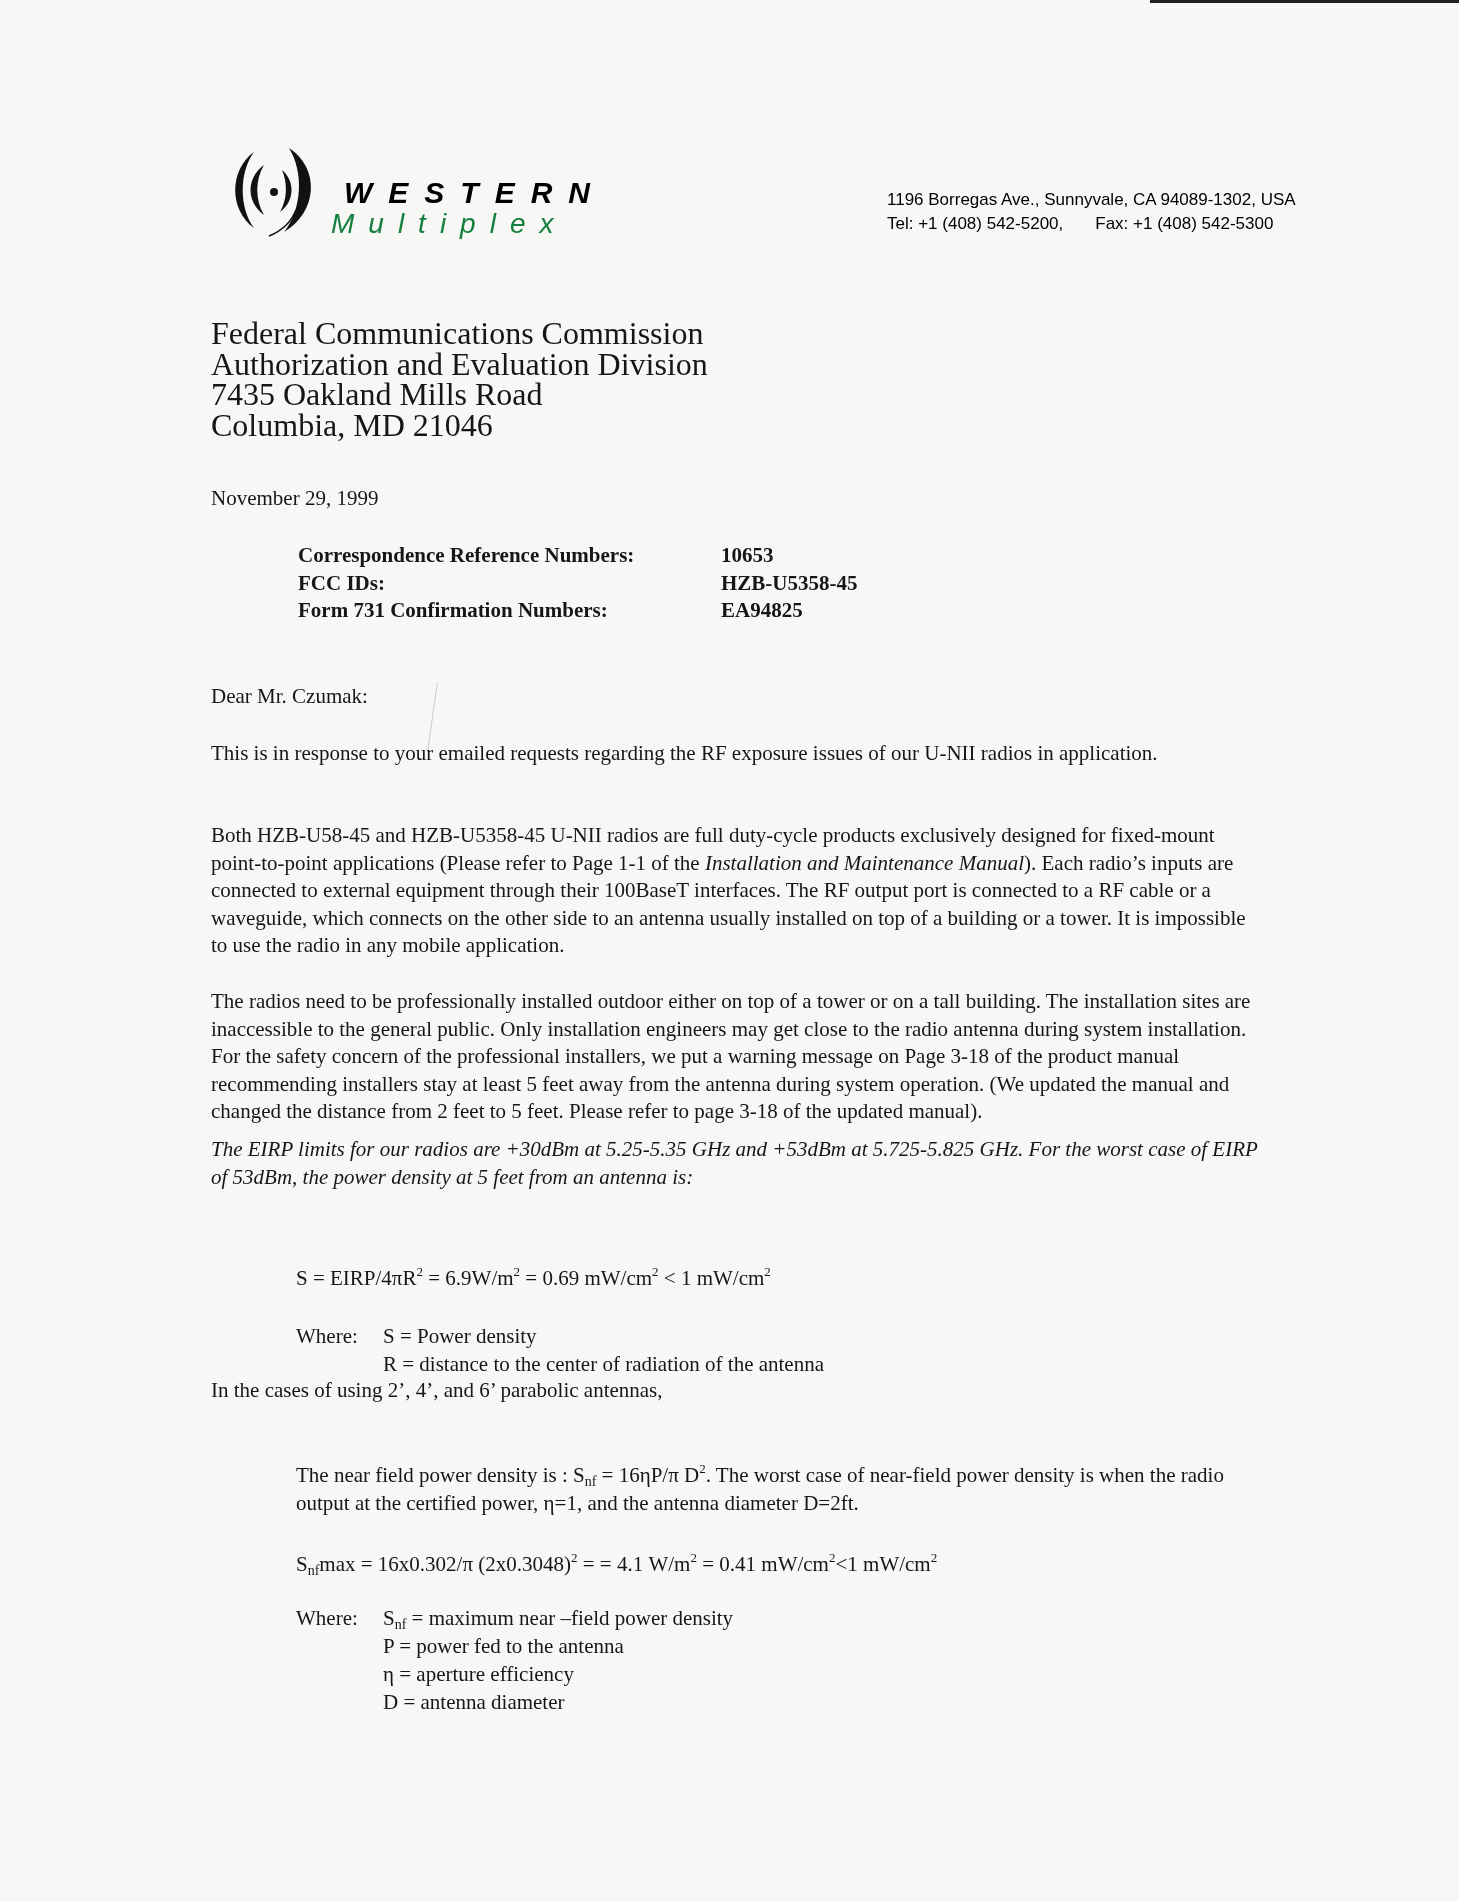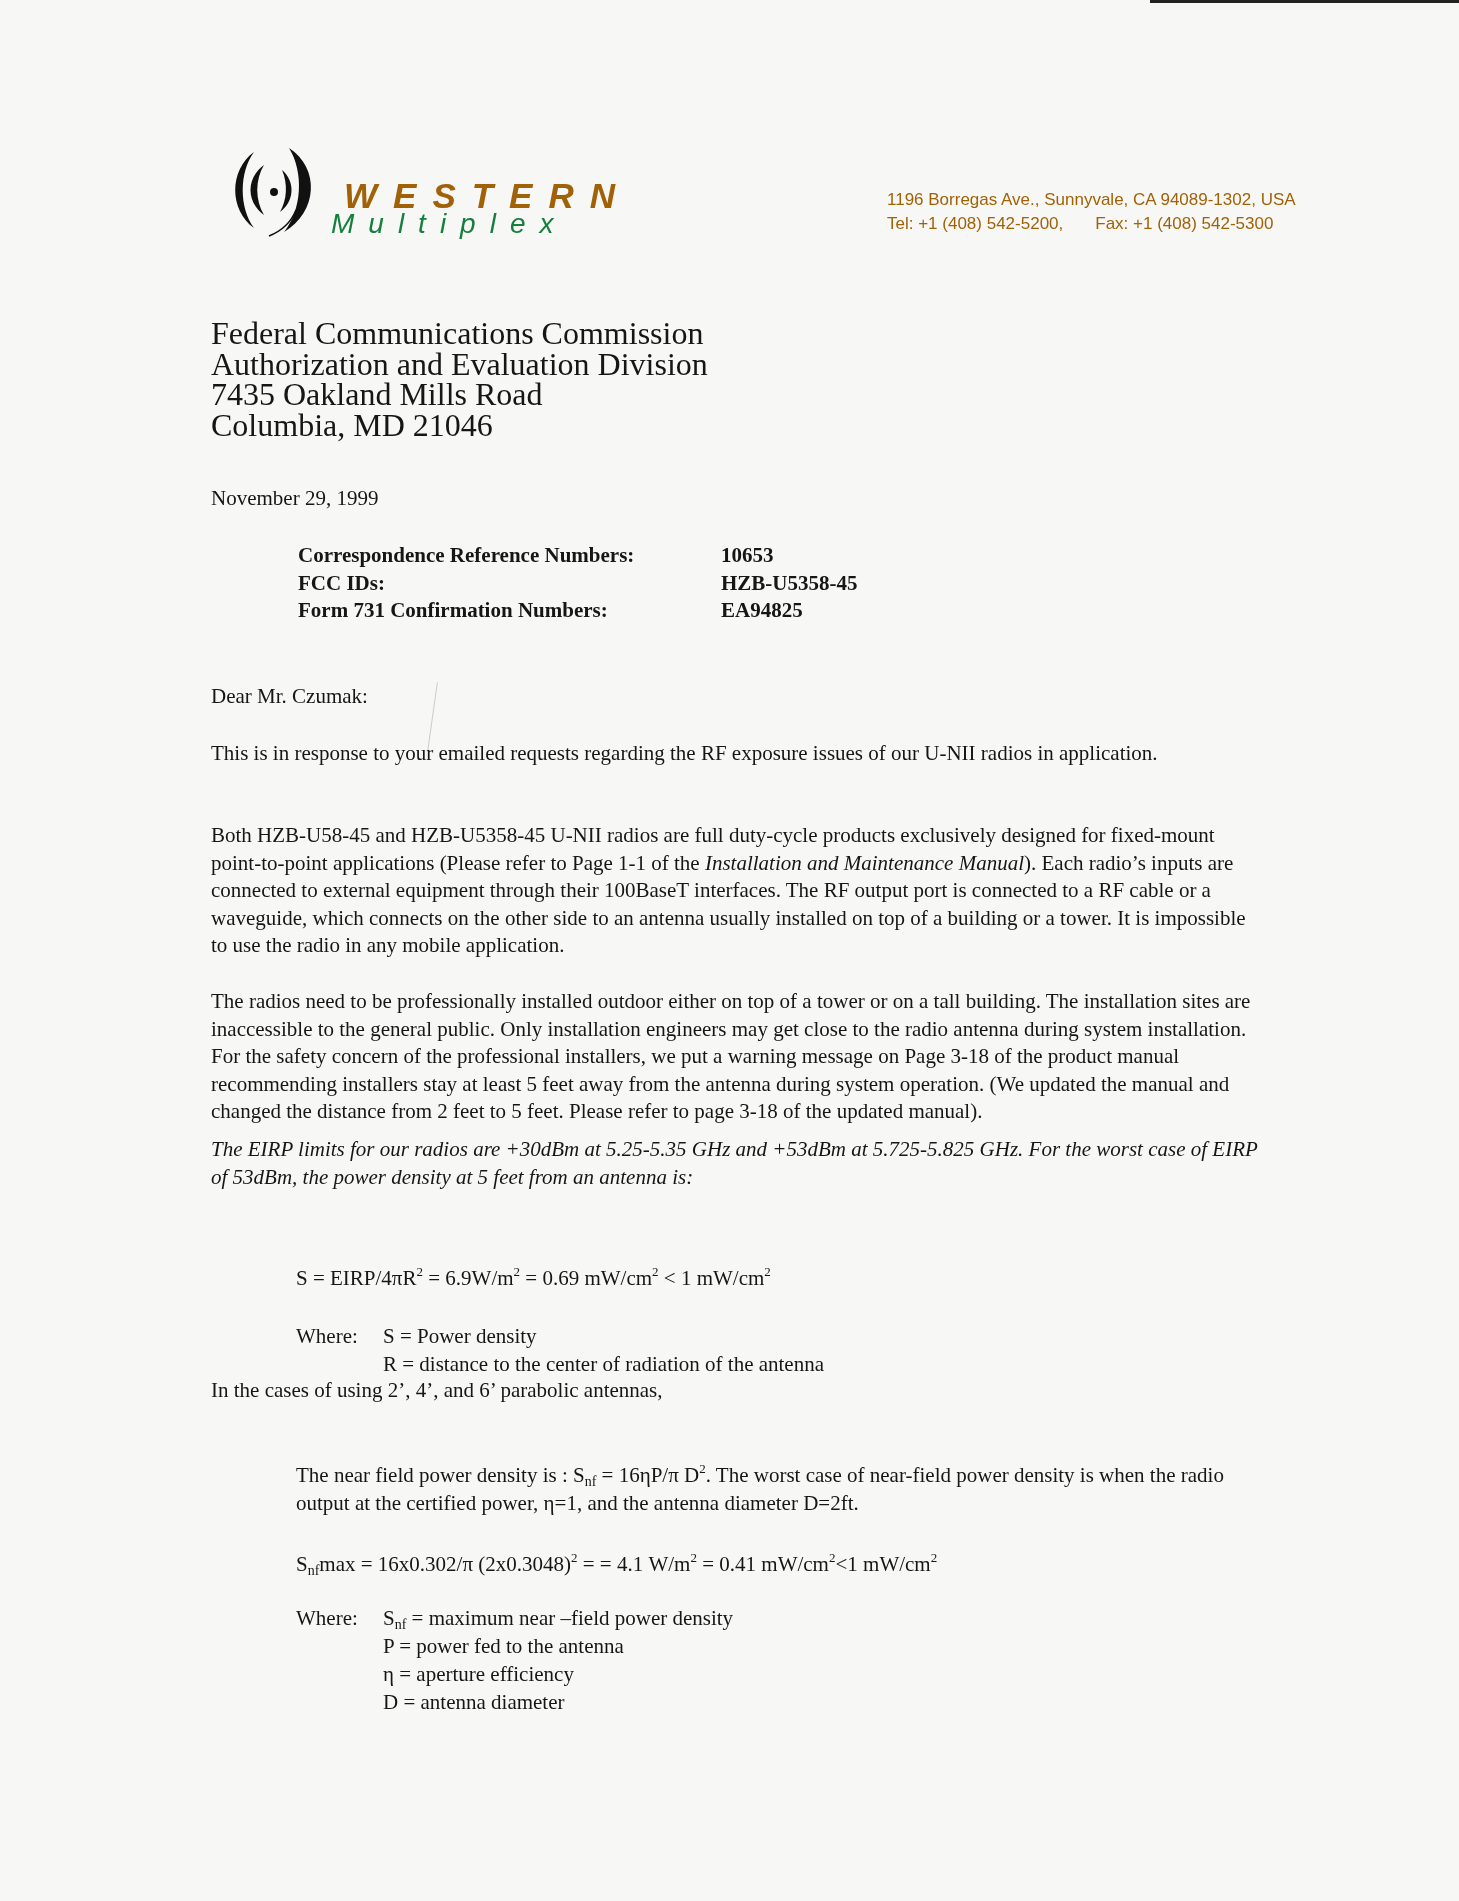--- a/index.html
+++ b/index.html
@@ -11,32 +11,32 @@
   }
   .topline { position: absolute; top: 0; left: 1150px; width: 309px; height: 3px; background: #222; }
   .abs { position: absolute; }
 
   
   .logo { left: 224px; top: 140px; width: 420px; height: 100px; }
   .logo svg { position: absolute; left: 0; top: 0; }
   .brand1 {
     position: absolute; left: 120px; top: 36px;
     font-family: "Liberation Sans", "DejaVu Sans", sans-serif;
-    font-weight: bold; font-style: italic; font-size: 35px; letter-spacing: 16px; color: #a16207;
+    font-weight: bold; font-style: italic; font-size: 30px; letter-spacing: 16px; color: #000000;
   }
   .brand2 {
     position: absolute; left: 107px; top: 68px;
     font-family: "Liberation Sans", "DejaVu Sans", sans-serif;
     font-style: italic; font-size: 28px; letter-spacing: 14px; color: #15803d;
   }
 
   .contact {
     left: 887px; top: 188px;
     font-family: "Liberation Sans", "DejaVu Sans", sans-serif;
-    font-size: 17px; line-height: 24px; color: #a16207;
+    font-size: 17px; line-height: 24px; color: #000000;
   }
   .contact .fax { margin-left: 32px; }
 
   .addr { left: 211px; top: 318px; font-size: 32px; line-height: 30.5px; }
   .date { left: 211px; top: 486px; font-size: 21px; }
 
   .re { left: 211px; top: 542px; font-size: 21px; font-weight: bold; line-height: 27.5px; }
   .re table { border-collapse: collapse; }
   .re td { padding: 0; vertical-align: top; }
   .re td.k { width: 87px; }

